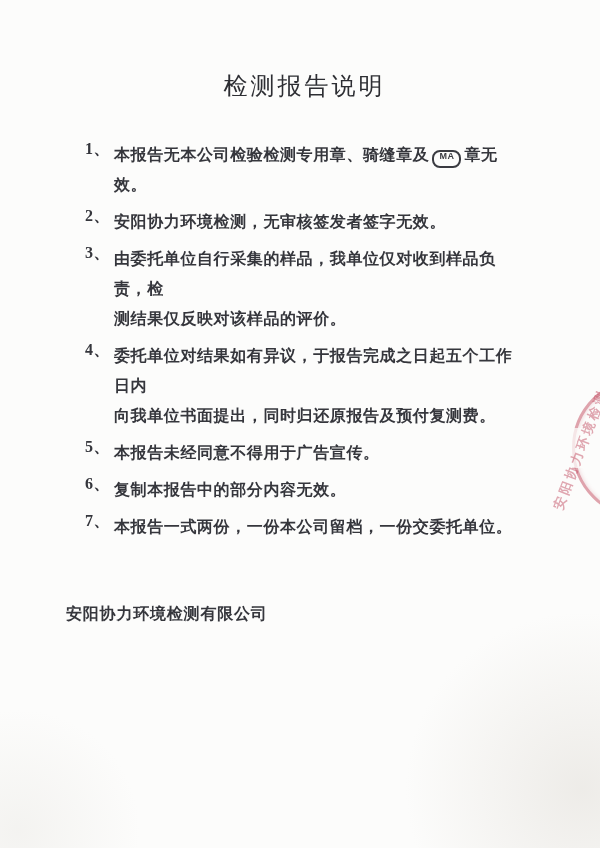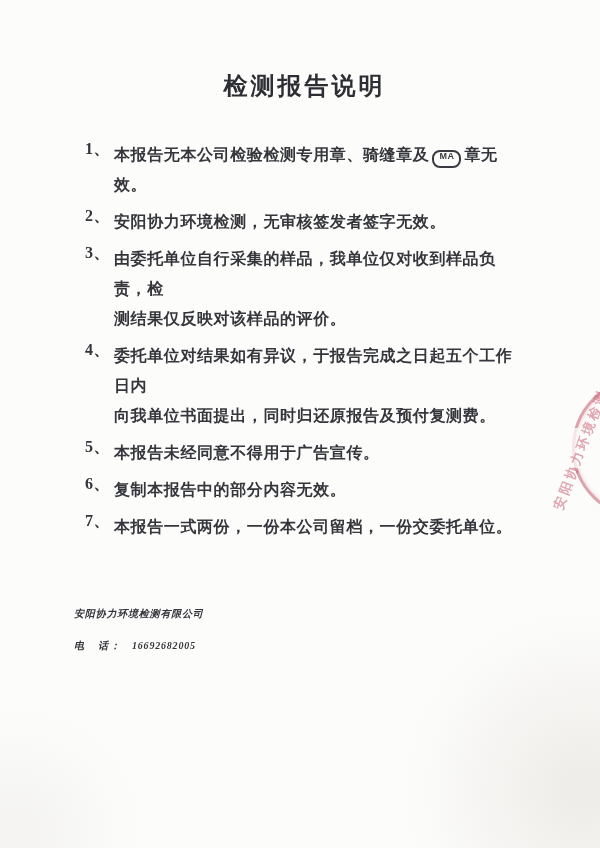--- a/index.html
+++ b/index.html
@@ -11,44 +11,43 @@
   .page{
     position:relative;width:600px;height:848px;overflow:hidden;
     background:
       radial-gradient(circle at 97% 93%, rgba(236,234,230,.9) 0%, rgba(236,234,230,0) 18%),
       radial-gradient(circle at 3% 98%, rgba(240,239,236,.7) 0%, rgba(240,239,236,0) 12%),
       #fcfcfb;
     color:#35363c;
   }
   .title{
     position:absolute;top:70px;left:0;right:0;margin:0;
-    text-align:center;font-size:24px;font-weight:bold;
+    text-align:center;font-size:24px;font-weight:normal;
     letter-spacing:3px;color:#2d2e33;padding-left:9px;
   }
   .items{
     position:absolute;left:85px;top:134px;width:432px;
     font-size:16px;line-height:30px;font-weight:600;
     letter-spacing:0.6px;
   }
   .item{display:flex;margin-bottom:1px;}
   .item .num{flex:none;width:29px;}
   .item .txt{flex:1;white-space:pre-line;margin-top:6px;}
   .cma{
     display:inline-flex;align-items:flex-start;justify-content:center;
     width:25px;height:14px;margin:0 3px;vertical-align:1px;
     border:2px solid #3a3b41;border-radius:8px;
     font-family:"Liberation Sans","DejaVu Sans",sans-serif;
     font-size:9px;font-weight:bold;letter-spacing:0.5px;line-height:1;
     color:#3a3b41;background:#fcfcfb;
   }
   .footer{
-    position:absolute;left:74px;top:598px;
-    font-size:10px;line-height:32px;font-weight:600;
+    position:absolute;left:66px;top:598px;
+    font-size:16px;line-height:32px;font-weight:600;
     letter-spacing:0.8px;
-    font-style:italic;
   }
   .frow{display:flex;}
   .flabel{flex:none;margin-right:10px;letter-spacing:2px;}
   .fvalue{letter-spacing:0.8px;}
   .stamp{position:absolute;left:0;top:0;width:600px;height:848px;pointer-events:none;}
   .stamp-circle{
     position:absolute;left:572px;top:377px;width:136px;height:136px;
     border-radius:50%;border:3px solid rgba(193,74,94,0.5);
     box-shadow:inset 0 0 4px rgba(193,74,94,0.25);
   }
@@ -107,24 +106,20 @@
 
     <div class="item">
       <span class="num">7、</span>
       <span class="txt">本报告一式两份，一份本公司留档，一份交委托单位。</span>
     </div>
 
   </div>
 
   <div class="footer">
     <div class="frow">安阳协力环境检测有限公司</div>
-    <div class="frow">
-      <span class="flabel">电　话：</span>
-      <span class="fvalue">16692682005</span>
-    </div>
   </div>
 
   <div class="stamp">
     <div class="stamp-circle"></div>
     <div class="stamp-fade"></div>
     <div class="stamp-text">安阳协力环境检测</div>
   </div>
 
 </div>
 

